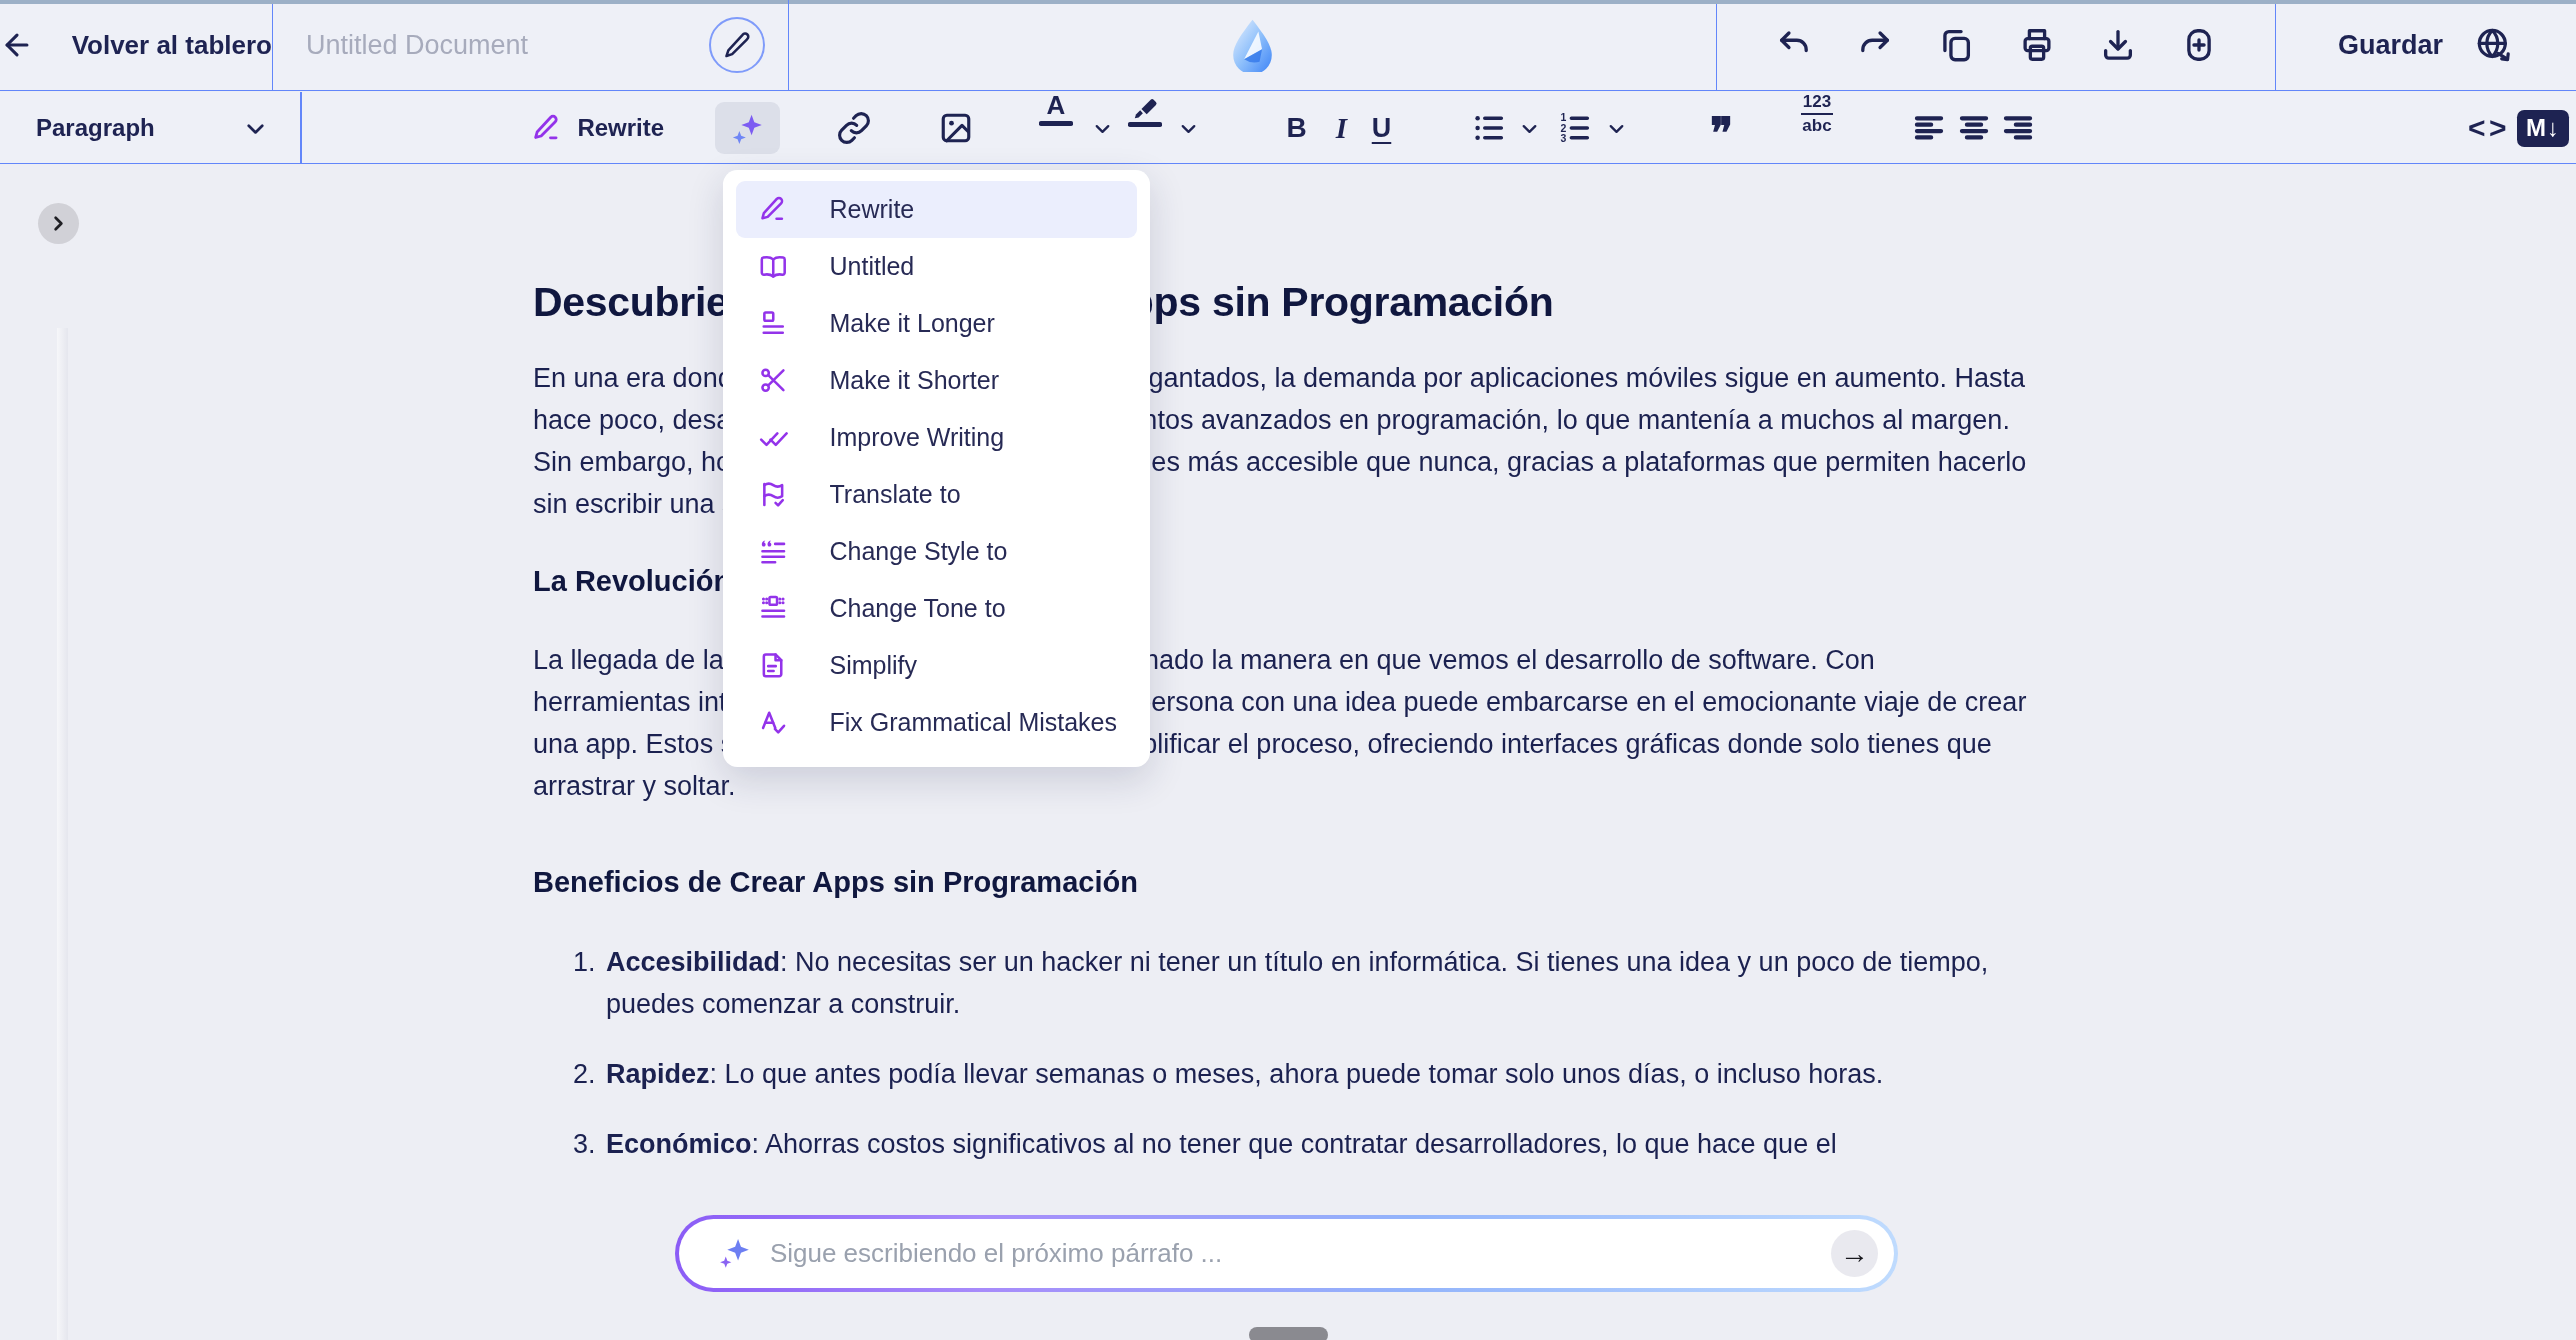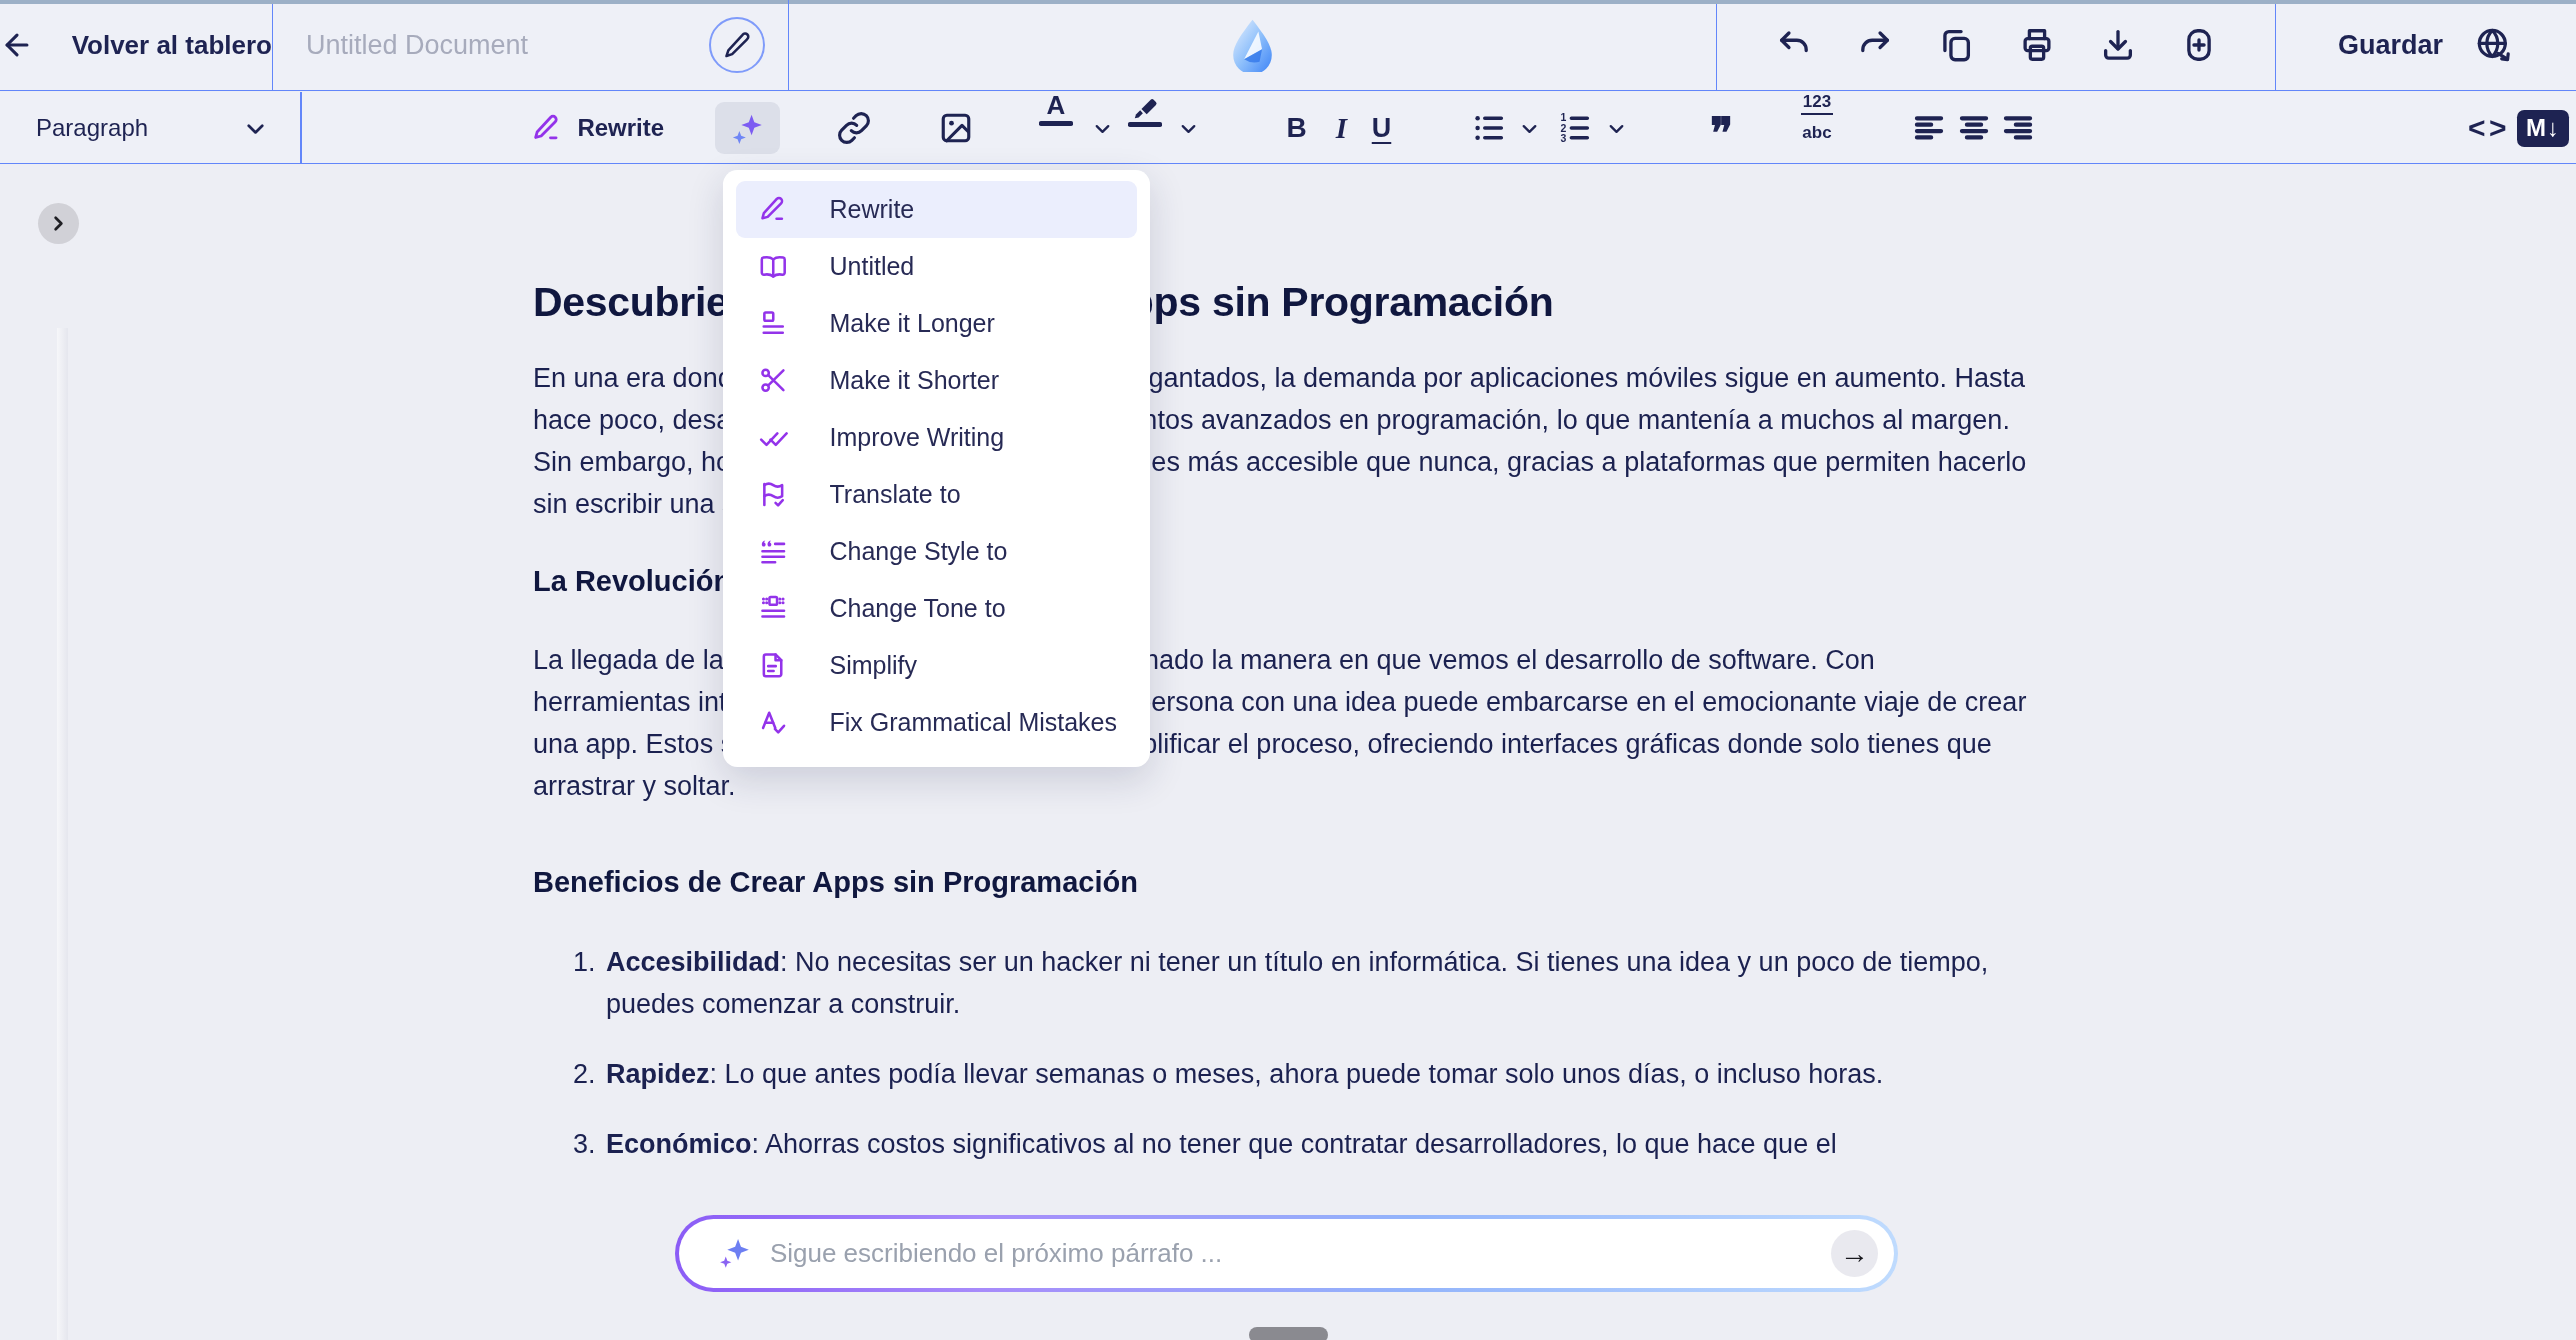--- a/index.html
+++ b/index.html
@@ -26,34 +26,34 @@
   .icon-btn { width:39px; height:39px; border:none; background:transparent; display:flex;
               align-items:center; justify-content:center; cursor:pointer; color:#1e2352; }
   .sec-save { flex:1; justify-content:center; gap:30px; cursor:pointer; }
   .sec-save span { font-size:27px; font-weight:600; }
 
   
   .toolbar { position:absolute; left:0; top:92px; width:2576px; height:72px;
              background:#eef0f7; border-bottom:1.8px solid #6286fa; }
   .toolbar .abs { position:absolute; top:0; height:72px; display:flex; align-items:center; }
   .tb-divider { position:absolute; top:0; height:72px; width:1.8px; background:#6286fa; }
-  .para-label { font-size:24px; font-weight:400; }
+  .para-label { font-size:24px; font-weight:700; }
   .rewrite-label { font-size:24px; font-weight:600; margin-left:14.4px; }
   .sparkles-btn { position:absolute; left:715px; top:10px; width:65px; height:52px; border:none;
                   background:#dcdfe9; border-radius:9px; display:flex; align-items:center;
                   justify-content:center; cursor:pointer; }
   .fmt-letter { font-size:28px; font-weight:700; }
   .italic-letter { font-family:"Liberation Serif", serif; font-style:italic; font-weight:700; font-size:29px; }
   .under-letter { font-size:27px; font-weight:700; text-decoration:underline; text-underline-offset:4.5px; }
   .color-stack { display:flex; flex-direction:column; align-items:center; line-height:1; cursor:pointer; }
   .color-stack .bar { width:34px; height:5.4px; background:#1e2352; border-radius:1.8px; margin-top:2.7px; }
   .quote-glyph { font-size:43px; font-weight:700; line-height:1; transform:translateY(5.4px); }
   .supsub { display:flex; flex-direction:column; align-items:center; cursor:pointer; }
   .supsub .t { font-size:17px; font-weight:700; border-bottom:2.7px solid #1e2352; padding:0 1.8px 0.9px; }
-  .supsub .b { font-size:17px; font-weight:700; padding-top:8px; }
+  .supsub .b { font-size:17px; font-weight:700; padding-top:1px; }
   .code-glyph { font-size:30px; font-weight:700; letter-spacing:3.6px; }
   .md-badge { background:#1e2352; color:#fff; font-size:24px; font-weight:800; padding:4.5px 9px;
               border-radius:7.2px; letter-spacing:0.9px; cursor:pointer; }
 
   
   .ai-menu { position:absolute; left:723px; top:170px; width:427px; background:#ffffff;
              border-radius:14.4px; box-shadow:0 12.6px 36px rgba(30,35,82,.16); padding:10.8px 0 16px;
              z-index:30; }
   .menu-item { height:57px; margin:0 12.6px; border-radius:9px; display:flex; align-items:center;
                padding-left:22.4px; gap:41px; cursor:pointer; }

